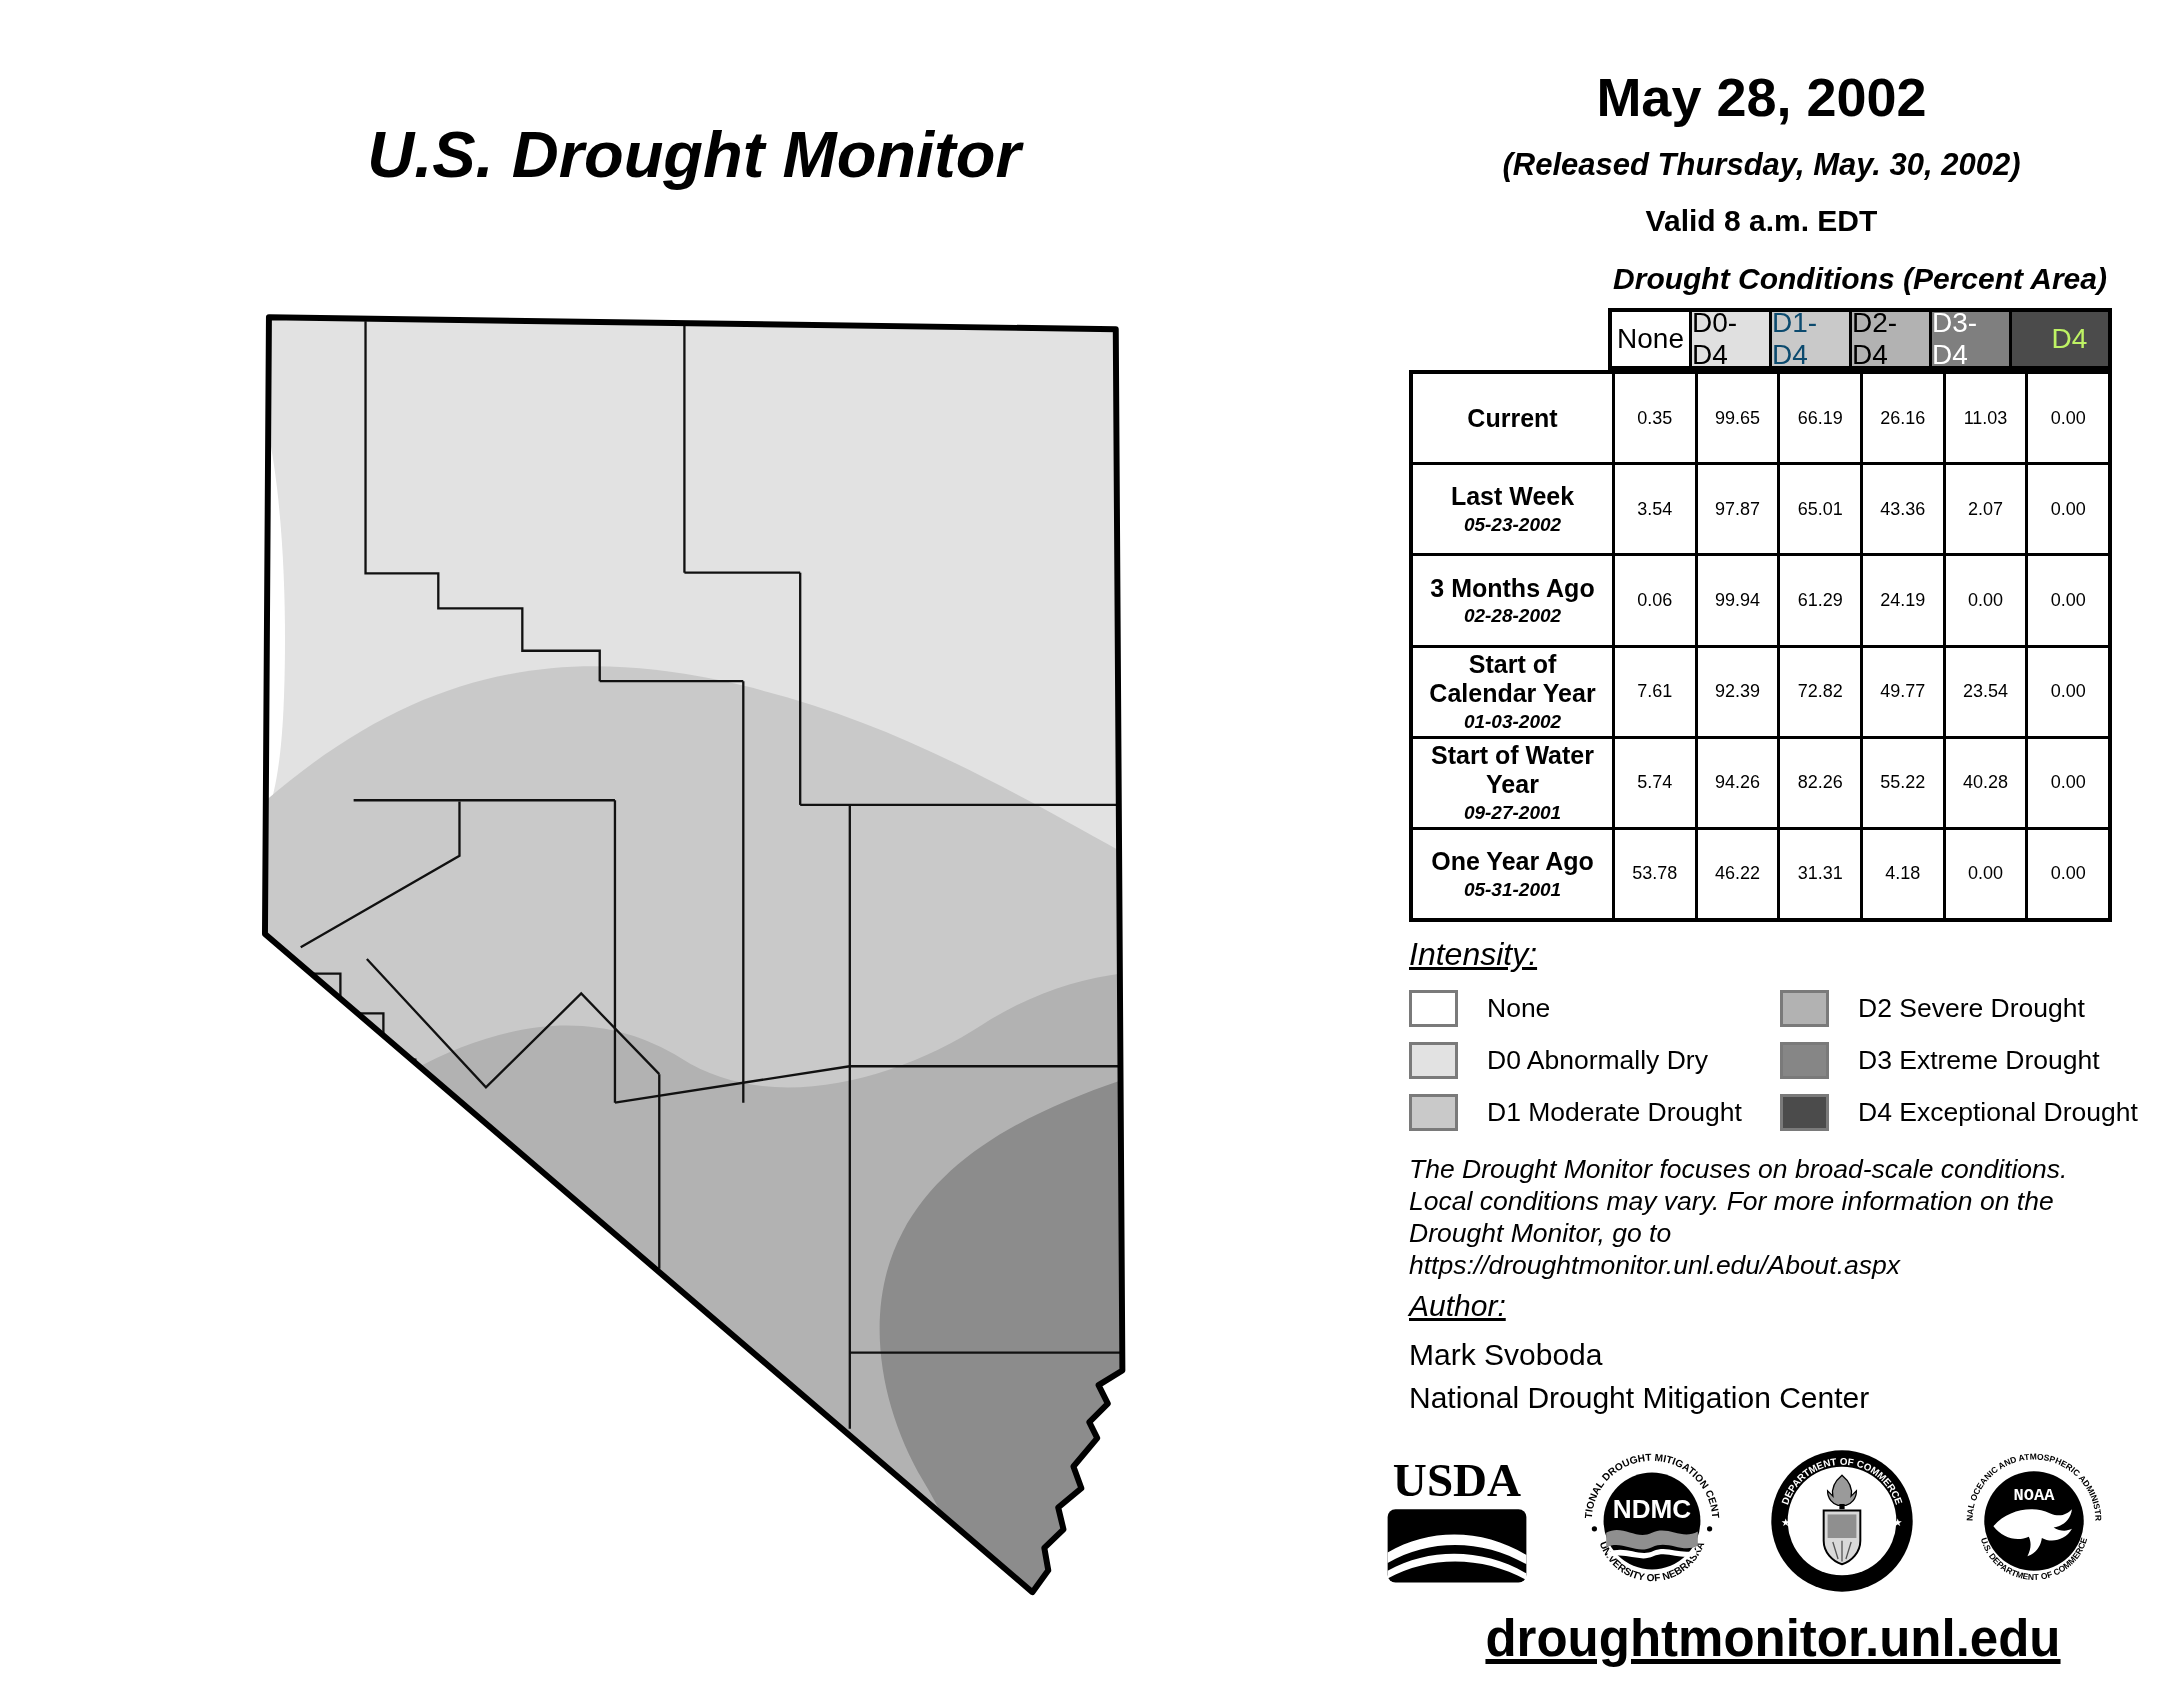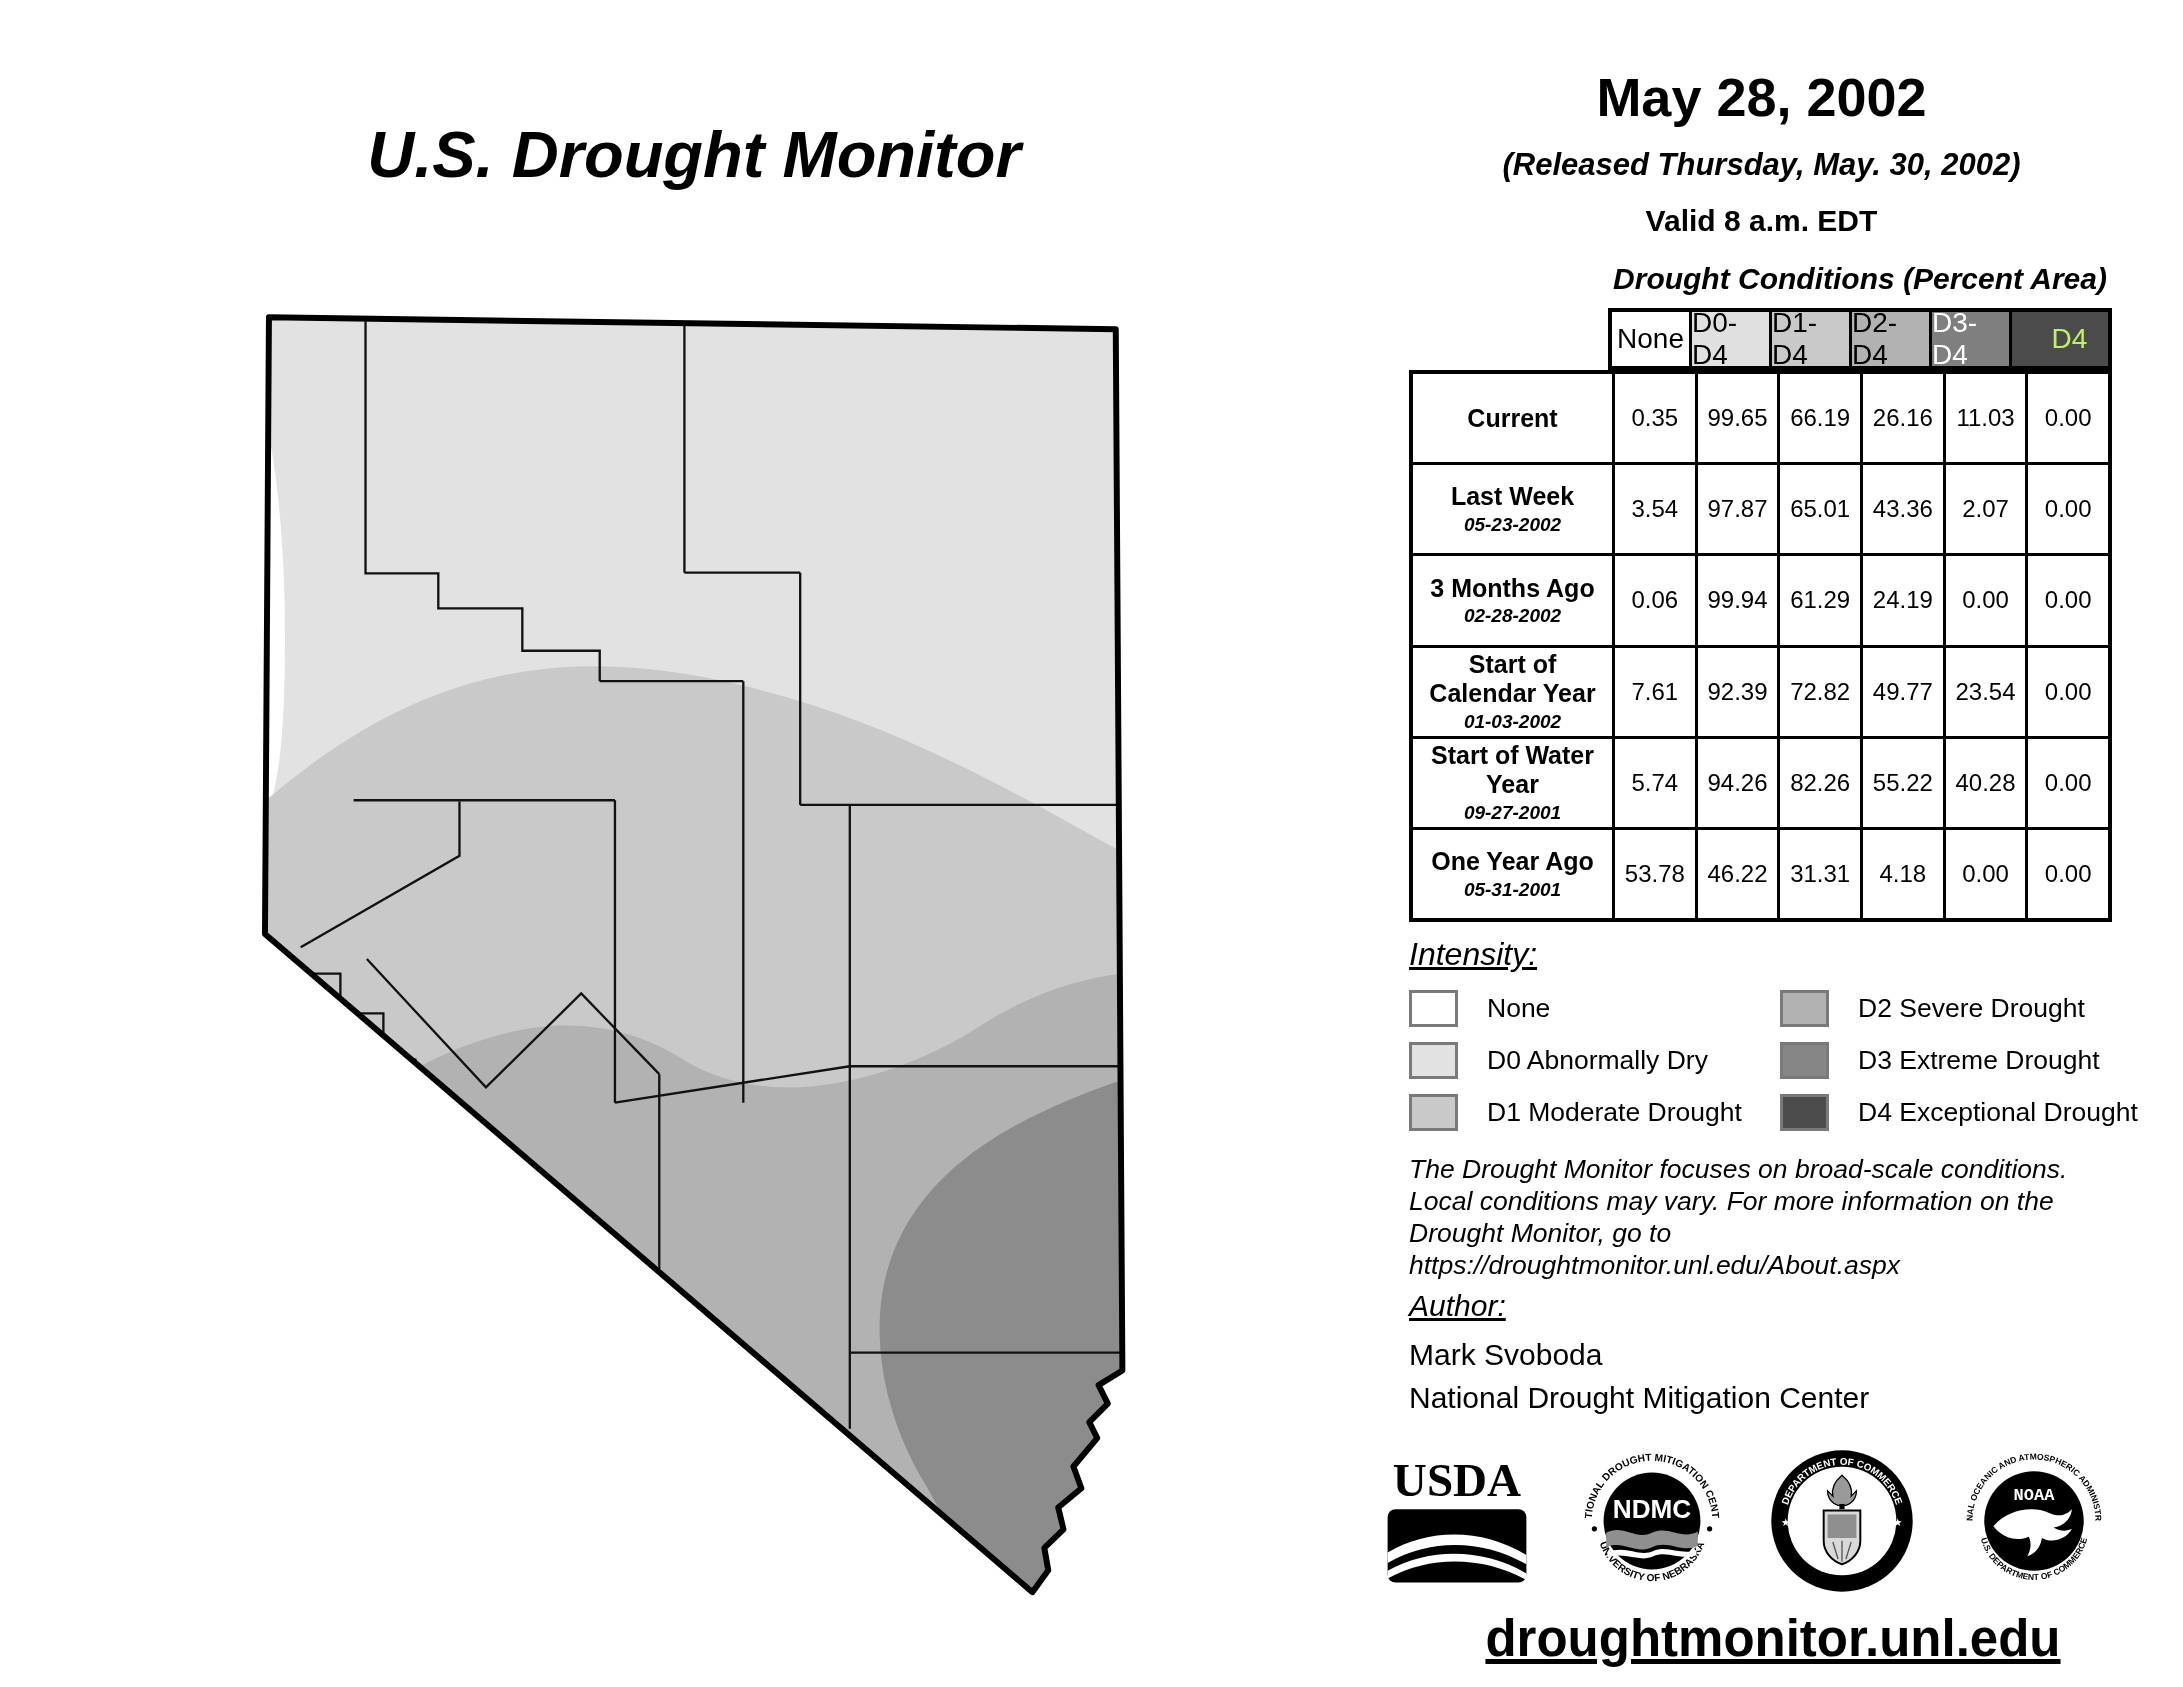--- a/index.html
+++ b/index.html
@@ -22,21 +22,21 @@
   .hcell:first-child{border-left:none;}
   #tbl-body{left:1409px;top:370px;width:703px;height:552px;border:4.6px solid #000;box-sizing:border-box;
             display:flex;flex-direction:column;}
   .trow{flex:1 1 0;display:flex;border-top:3.3px solid #000;box-sizing:border-box;}
   .trow:first-child{border-top:none;}
   .lcell{flex:0 0 199px;display:flex;flex-direction:column;align-items:center;justify-content:center;
          box-sizing:border-box;padding:0 5.3px;text-align:center;}
   .lcell .lbl{font-size:25px;font-weight:bold;line-height:29px;}
   .lcell .ldate{font-size:19px;font-weight:bold;font-style:italic;margin-top:2.6px;}
   .vcell{flex:1 1 0;border-left:3.3px solid #000;display:flex;align-items:center;justify-content:center;
-         font-size:24px;box-sizing:border-box;background:#fff;}
+         font-size:18px;box-sizing:border-box;background:#fff;}
   
   #legend-title{left:1409px;top:936px;font-size:32px;font-style:italic;text-decoration:underline;}
   .swatch{width:49px;height:37px;border:3.3px solid #7a7a7a;box-sizing:border-box;}
   .leg-label{font-size:26.5px;line-height:37px;white-space:nowrap;}
   
   #disclaimer{left:1409px;top:1153px;width:748px;font-size:26.5px;font-style:italic;line-height:32px;}
   #author-heading{left:1409px;top:1289px;font-size:30px;font-style:italic;text-decoration:underline;}
   #author-name{left:1409px;top:1338px;font-size:30px;}
   #author-org{left:1409px;top:1381px;font-size:30px;}
   #site-url{left:1442px;top:1609px;width:662px;text-align:center;font-size:51px;font-weight:bold;text-decoration:underline;}
@@ -98,21 +98,21 @@
     <path id="state-outline" fill="none" stroke="#000" stroke-width="9" stroke-linejoin="round" d="M 12,8 L 1292,26 L 1302,1600
              L 1266,1622 L 1280,1650 L 1252,1678 L 1264,1702 L 1228,1745 L 1240,1778
              L 1205,1807 L 1213,1840 L 1184,1868 L 1190,1902 L 1166,1935
              L 6,940 Z"></path>
   </svg>
 
   <div class="abs" id="tbl-title">Drought Conditions (Percent Area)</div>
   <div class="abs" id="tbl-header">
       <div class="hcell" style="background: rgb(255, 255, 255); color: rgb(0, 0, 0);">None</div>
       <div class="hcell" style="background: rgb(224, 224, 224); color: rgb(0, 0, 0);">D0-D4</div>
-      <div class="hcell" style="background: rgb(201, 201, 201); color: #000000;">D1-D4</div>
+      <div class="hcell" style="background: rgb(201, 201, 201); color: #0c4a6e;">D1-D4</div>
       <div class="hcell" style="background: rgb(178, 178, 178); color: rgb(0, 0, 0);">D2-D4</div>
       <div class="hcell" style="background: rgb(127, 127, 127); color: rgb(255, 255, 255);">D3-D4</div>
       <div class="hcell" style="background: rgb(75, 75, 75); color: #bef264; padding-left: 19px;">D4</div>
     </div>
   <div class="abs" id="tbl-body">
       <div class="trow">
         <div class="lcell">
           <div class="lbl">Current</div>
         </div>
         <div class="vcell">0.35</div>

